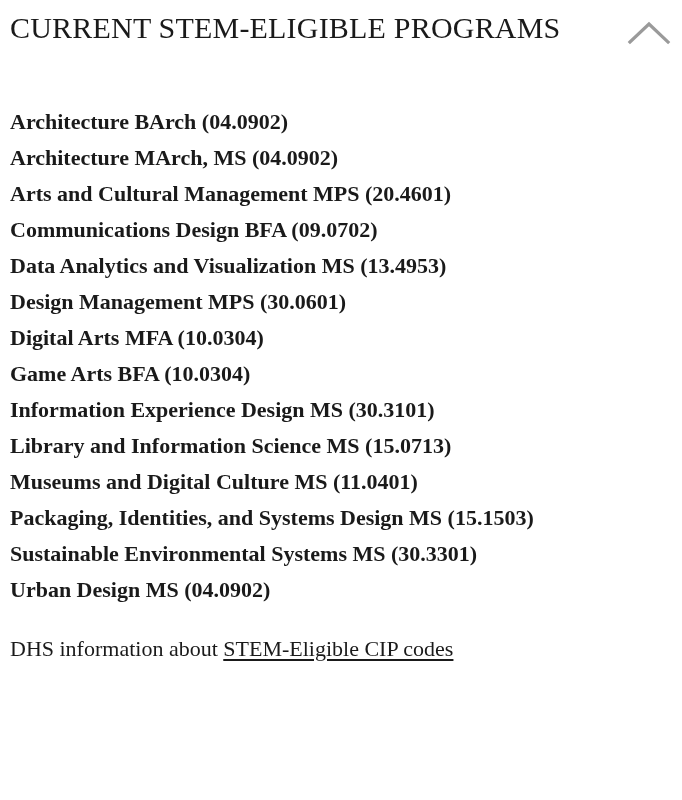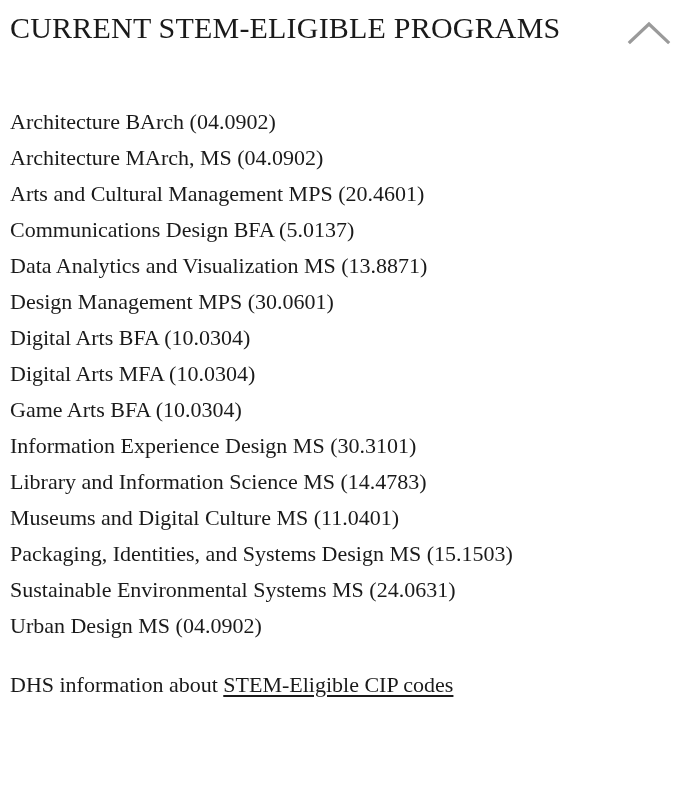--- a/index.html
+++ b/index.html
@@ -54,20 +54,21 @@
     list-style: none;
     margin: 0;
     padding: 0;
     margin-top: 48px;
   }
   .program-list li {
     font-size: 22px;
     line-height: 36px;
     color: #1a1a1a;
     white-space: nowrap;
+    font-weight: bold;
   }
   .footnote {
     margin-top: 26px;
     font-size: 22px;
     line-height: 30px;
     color: #1a1a1a;
   }
   .footnote a {
     color: #1a1a1a;
     text-decoration: underline;
@@ -85,29 +86,28 @@
       <svg width="44" height="30" viewBox="0 0 44 30" aria-hidden="true">
         <path d="M3 24 L22 6 L41 24" fill="none" stroke="#9a9a9a" stroke-width="3.2" stroke-linecap="square" stroke-linejoin="miter"></path>
       </svg>
     </div>
   </div>
 
   <ul class="program-list">
     <li>Architecture BArch (04.0902)</li>
     <li>Architecture MArch, MS (04.0902)</li>
     <li>Arts and Cultural Management MPS (20.4601)</li>
-    <li>Communications Design BFA (5.0137)</li>
-    <li>Data Analytics and Visualization MS (13.8871)</li>
+    <li>Communications Design BFA (09.0702)</li>
+    <li>Data Analytics and Visualization MS (13.4953)</li>
     <li>Design Management MPS (30.0601)</li>
-    <li>Digital Arts BFA (10.0304)</li>
     <li>Digital Arts MFA (10.0304)</li>
     <li>Game Arts BFA (10.0304)</li>
     <li>Information Experience Design MS (30.3101)</li>
-    <li>Library and Information Science MS (14.4783)</li>
+    <li>Library and Information Science MS (15.0713)</li>
     <li>Museums and Digital Culture MS (11.0401)</li>
     <li>Packaging, Identities, and Systems Design MS (15.1503)</li>
-    <li>Sustainable Environmental Systems MS (24.0631)</li>
+    <li>Sustainable Environmental Systems MS (30.3301)</li>
     <li>Urban Design MS (04.0902)</li>
   </ul>
 
   <p class="footnote"><span>DHS information about </span><a href="#">STEM-Eligible CIP codes</a></p>
 
 </div>
 
 </body></html>

